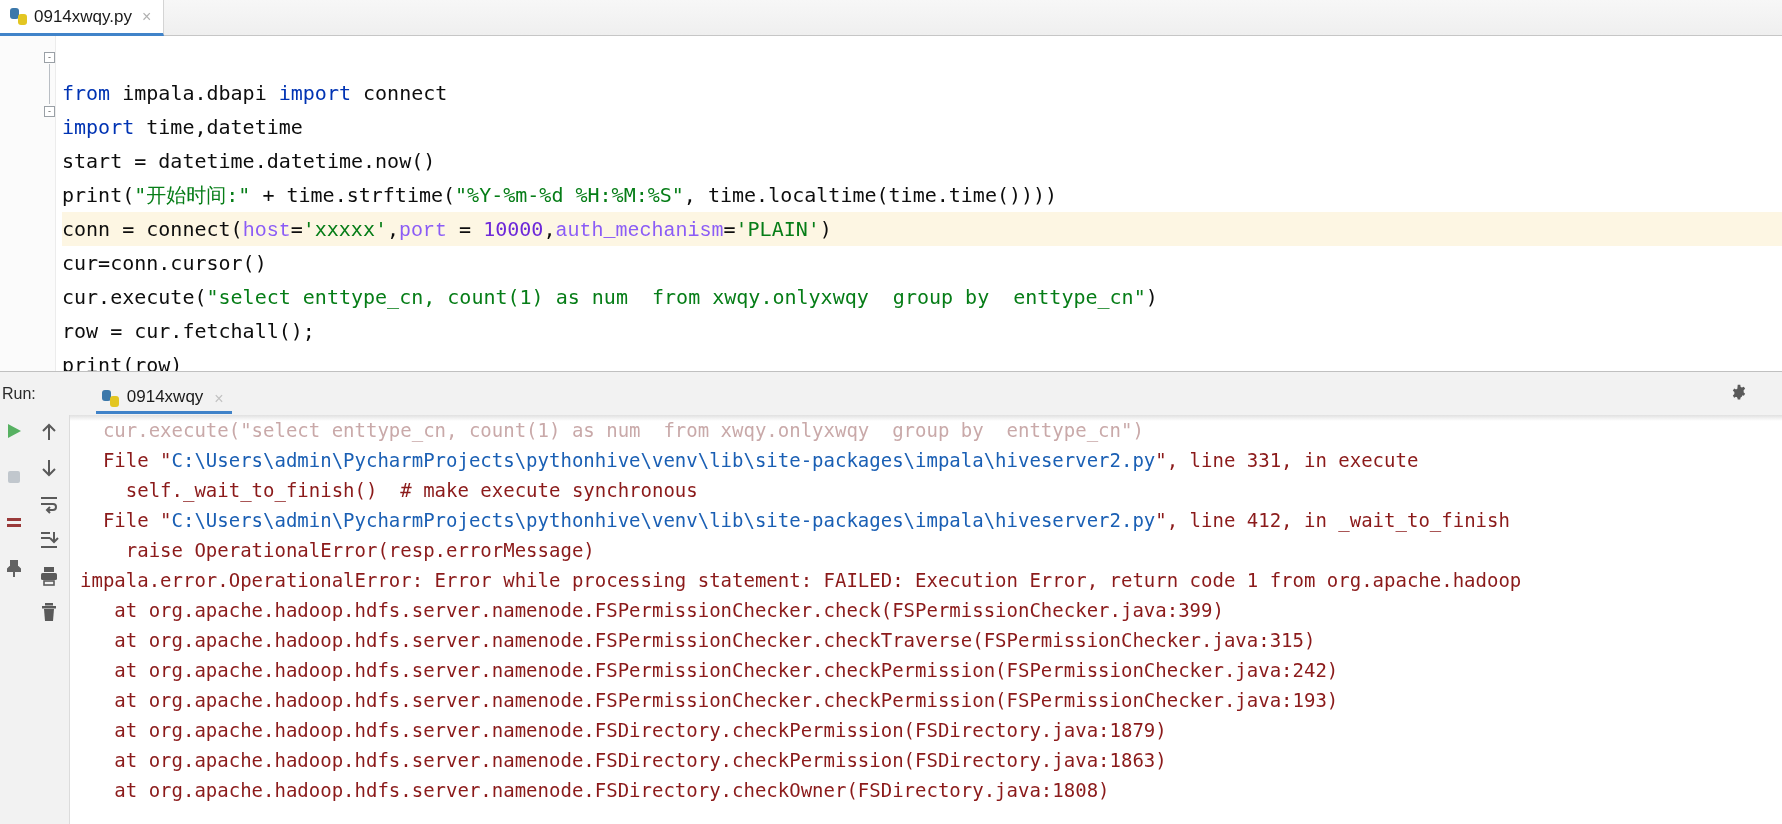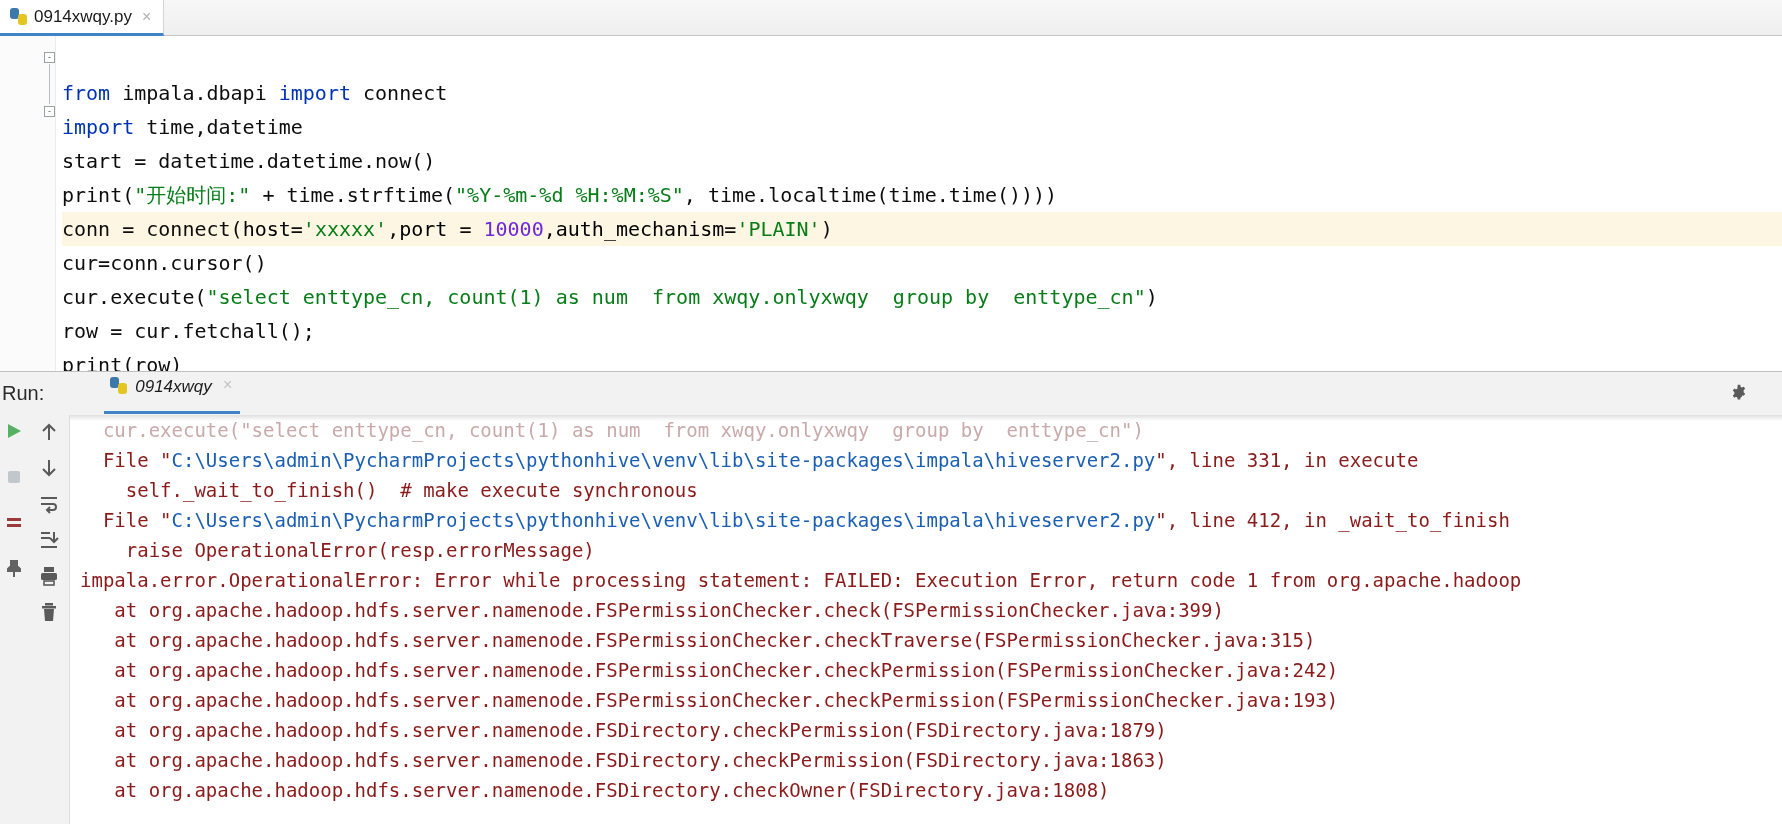--- a/index.html
+++ b/index.html
@@ -71,44 +71,43 @@
     white-space: pre;
     color: #0d0d0d;
     letter-spacing: 0px;
     margin-top: 32px;
   }
   .code .ln { display:block; height:34px; }
   .hl-row { background: #fdf6e3; }
   .kw  { color: #0033b3; }
   .str { color: #067d17; }
   .num { color: #6d28d9; }
-  .kwarg { color: #000000; }
+  .kwarg { color: #8b5cf6; font-family: Liberation Mono, monospace; }
 
   
   .runwin {
     position:absolute; left:0; top:371px; width:1782px; height:453px;
     background:#f2f2f2; border-top:1px solid #c0c0c0;
   }
   .run-header {
     position:absolute; left:0; top:0; width:1782px; height:43px;
     background:#f2f2f2;
     display:flex; align-items:center;
   }
   .run-label {
-    font-family:"Liberation Sans", sans-serif; font-size:20px; color:#2b2b2b;
+    font-family:"Liberation Sans", sans-serif; font-size:16px; color:#2b2b2b;
     padding-left:2px; white-space:nowrap;
   }
   .run-tab {
-    display:flex; align-items:flex-start; gap:8px;
+    display:flex; align-items:flex-end; gap:8px;
     margin-left: 60px;
     padding: 4px 8px 4px 6px;
     border-bottom: 3px solid #4083c9;
     font-family:"Liberation Sans", sans-serif; font-size:17px; color:#1a1a1a;
     height: 41px;
-    font-style: italic;
   }
   .run-tab .tab-close { color:#c2c2c2; }
   .gear {
     position:absolute; right:32px; top:11px;
     width:22px; height:22px;
   }
 
   
   .run-toolbar-l {
     position:absolute; left:0; top:43px; width:28px; height:410px;

